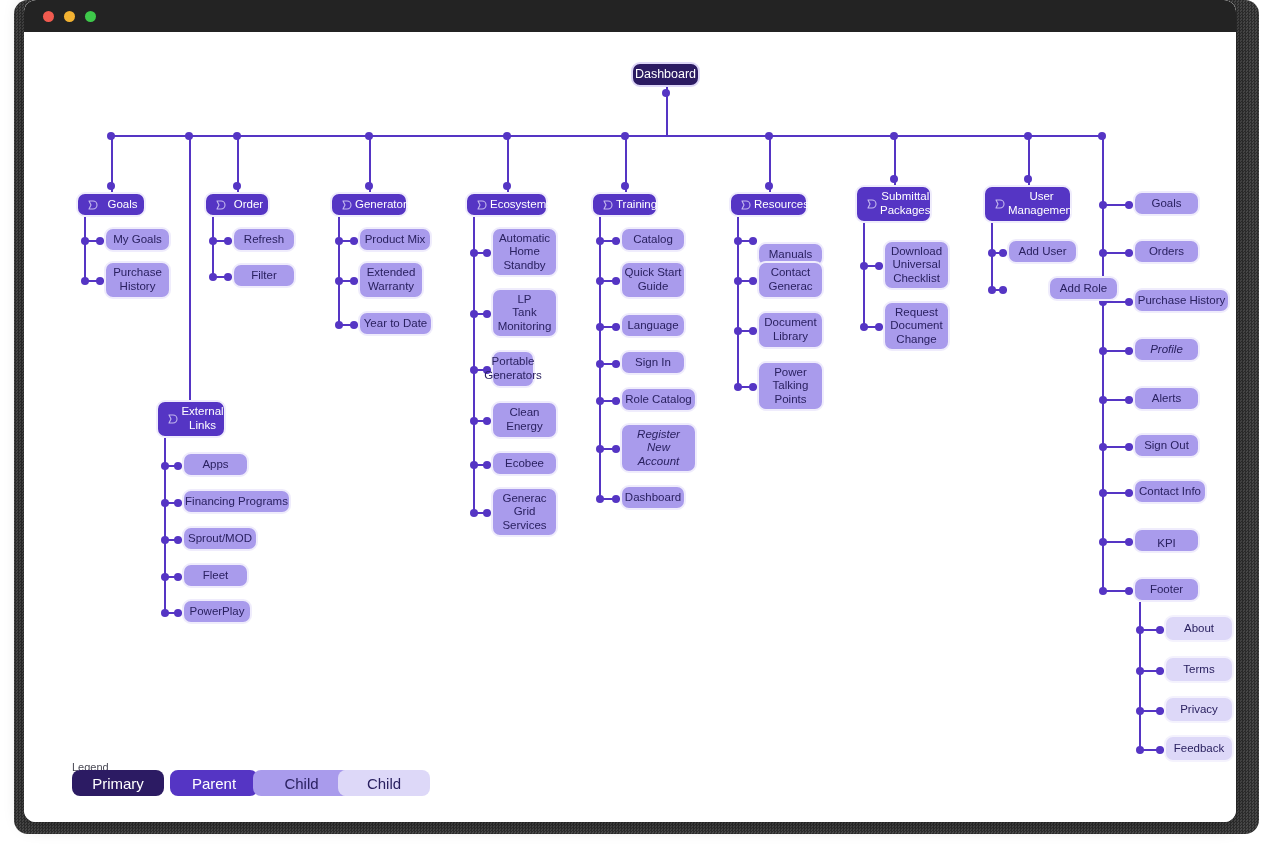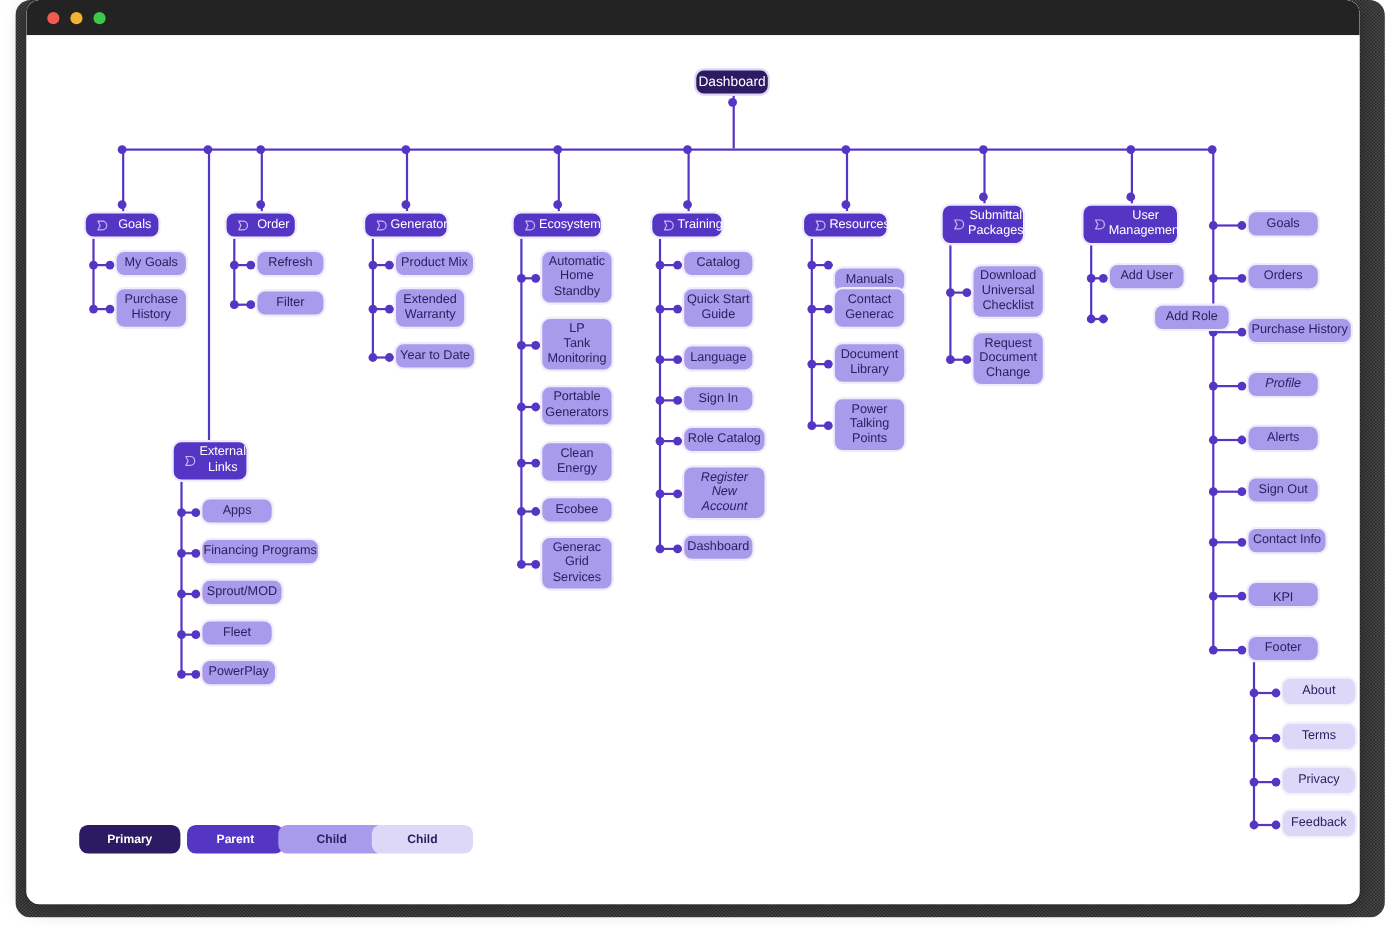--- a/index.html
+++ b/index.html
@@ -86,21 +86,21 @@
     background:#5535c4;z-index:2;
   }
 
   
   .legend-title{
     position:absolute;font-size:11px;color:#4a4a55;
   }
   .legend-chip{
     position:absolute;box-sizing:border-box;height:26px;
     border-radius:8px;display:flex;align-items:center;justify-content:center;
-    font-size:11px;font-weight:bold;
+    font-size:15px;font-weight:normal;margin-top:20px;
   }
   .lg0{background:#2c1b63;color:#ffffff;}
   .lg1{background:#5535c4;color:#ffffff;}
   .lg2{background:#a99bec;color:#2a2160;}
   .lg3{background:#ddd8f8;color:#2a2160;}
 </style>
 </head>
 <body>
 
 <div id="root">
@@ -233,21 +233,21 @@
         <div class="dot" style="left: 446px; top: 278px;"></div>
         <div class="dot" style="left: 459px; top: 278px;"></div>
         <div class="node child" style="left: 467px; top: 256px; width: 67px; height: 50px;">
           <span class="lbl">LP
 Tank
 Monitoring</span>
         </div>
         <div class="ln h" style="left: 449px; top: 337px; width: 18px;"></div>
         <div class="dot" style="left: 446px; top: 334px;"></div>
         <div class="dot" style="left: 459px; top: 334px;"></div>
-        <div class="node child" style="left: 467px; top: 318px; width: 67px; height: 38px;">
+        <div class="node child" style="left: 467px; top: 318px; width: 44px; height: 38px;">
           <span class="lbl">Portable
 Generators</span>
         </div>
         <div class="ln h" style="left: 449px; top: 388px; width: 18px;"></div>
         <div class="dot" style="left: 446px; top: 385px;"></div>
         <div class="dot" style="left: 459px; top: 385px;"></div>
         <div class="node child" style="left: 467px; top: 369px; width: 67px; height: 38px;">
           <span class="lbl">Clean
 Energy</span>
         </div>

